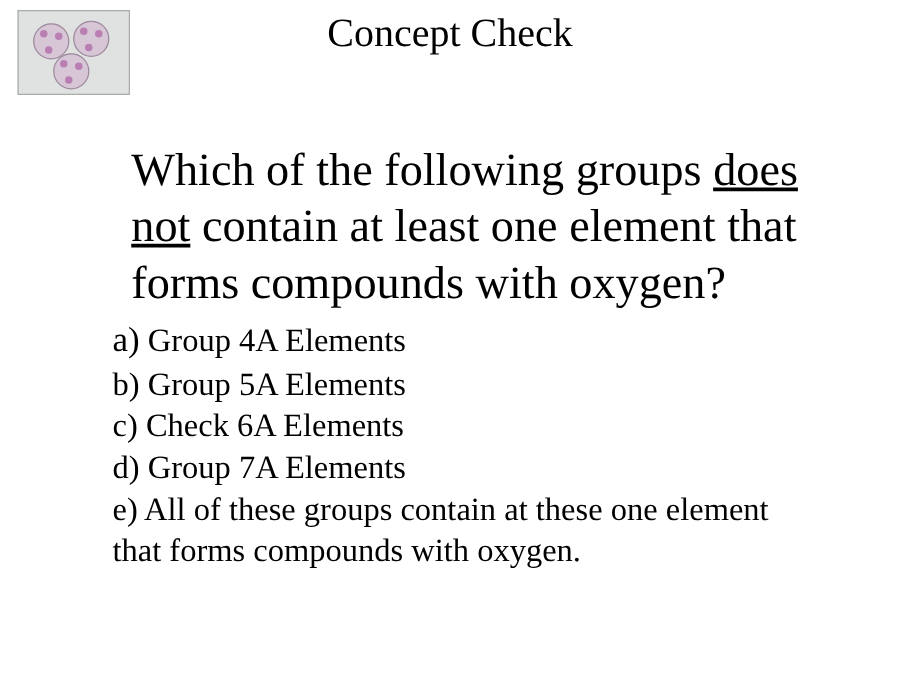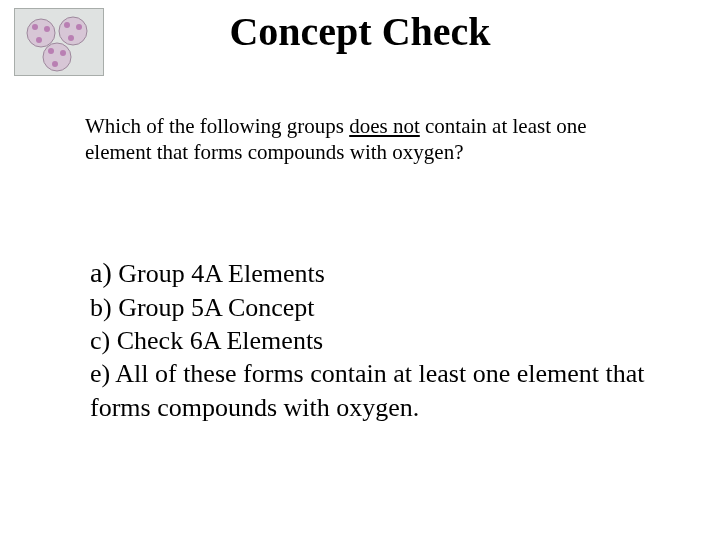--- a/index.html
+++ b/index.html
@@ -26,29 +26,29 @@
     background: #dfe2e1;
     border: 1px solid #a8adaa;
     overflow: hidden;
   }
   .title {
     position: absolute;
     top: 8px;
     left: 0;
     width: 720px;
     text-align: center;
-    font-size: 40px;
-    font-weight: 700;
+    font-size: 32px;
+    font-weight: 400;
   }
   .question {
     position: absolute;
     top: 114px;
-    left: 85px;
+    left: 105px;
     width: 555px;
-    font-size: 21px;
+    font-size: 37px;
     line-height: 1.22;
   }
   .underline {
     text-decoration: underline;
   }
   .options {
     position: absolute;
     top: 255px;
     left: 90px;
     width: 560px;
@@ -85,18 +85,19 @@
   </div>
 
   <div class="title">Concept Check</div>
 
   <div class="question">
     <span>Which of the following groups </span><span class="underline">does not</span><span> contain at least one element that forms compounds with oxygen?</span>
   </div>
 
   <div class="options">
     <span class="opt"><span class="marker-a">a)</span><span> Group 4A Elements</span></span>
-    <span class="opt"><span>b)</span><span>  Group 5A Concept</span></span>
+    <span class="opt"><span>b)</span><span>  Group 5A Elements</span></span>
     <span class="opt"><span>c)</span><span>  Check 6A Elements</span></span>
-    <span class="opt"><span>e)</span><span>  All of these forms contain at least one element that forms compounds with oxygen.</span></span>
+    <span class="opt"><span>d)</span><span>  Group 7A Elements</span></span>
+    <span class="opt"><span>e)</span><span>  All of these groups contain at these one element that forms compounds with oxygen.</span></span>
   </div>
 
 </div>
 
 </body></html>

